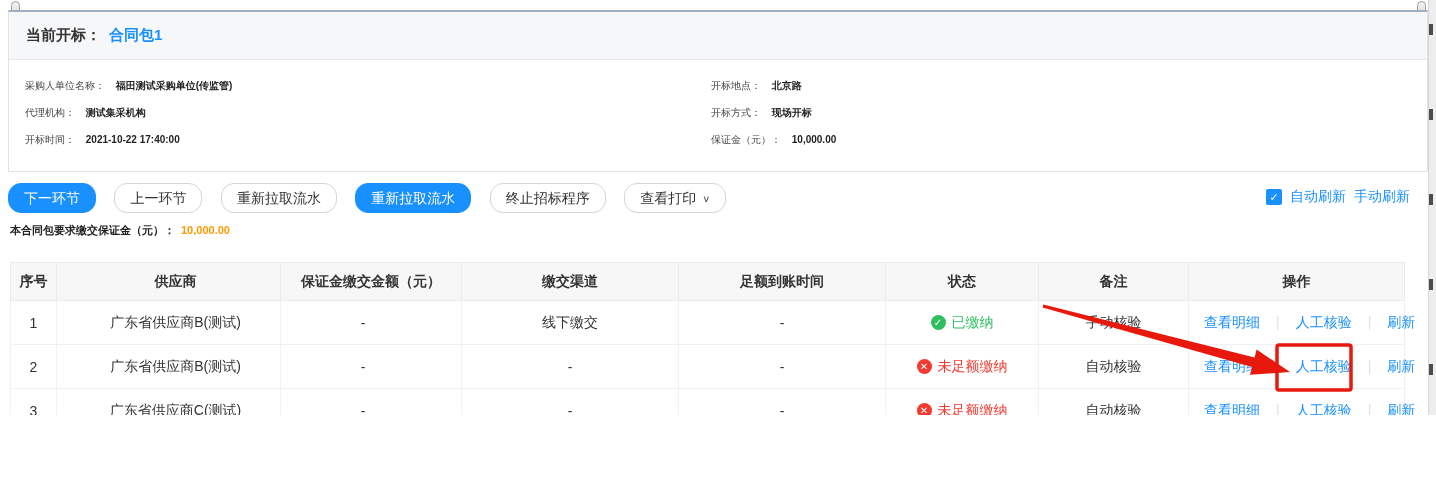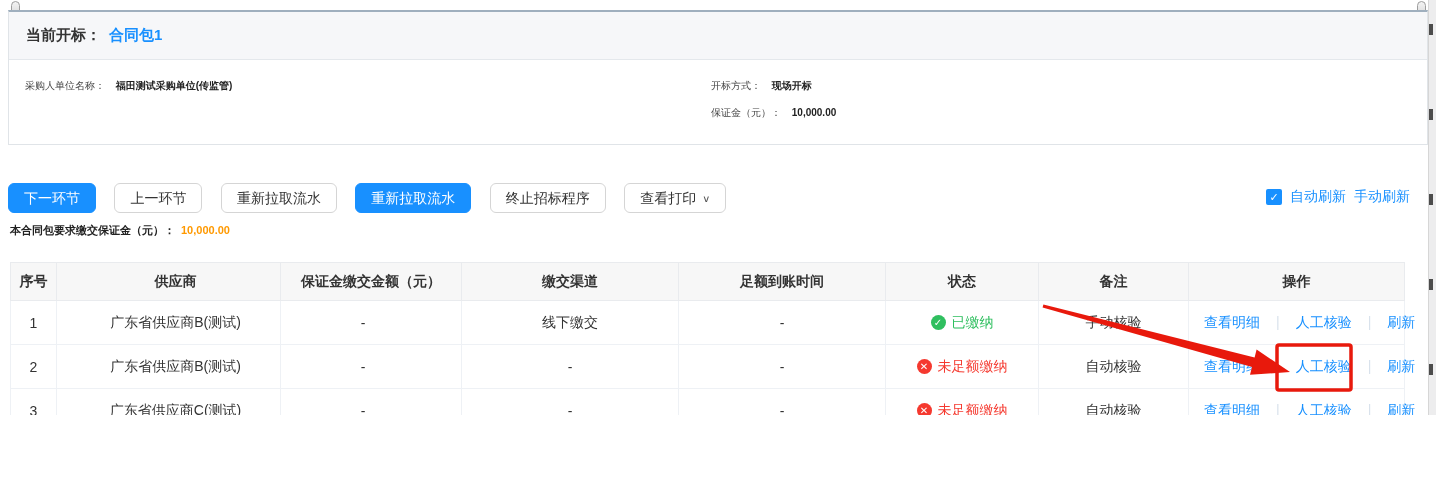--- a/index.html
+++ b/index.html
@@ -26,21 +26,21 @@
   .panel-body { display:flex; padding:12px 0 18px 0; font-size:10px; }
   .col-left  { width:702px; padding-left:16px; }
   .col-right { flex:1; }
   .info-row { line-height:27px; white-space:nowrap; }
   .ilabel { color:#444; margin-right:8px; }
   .ivalue { font-weight:bold; color:#222; }
   
   .toolbar { position:absolute; left:8px; top:183px; width:1420px; height:30px; }
   .btn {
     display:inline-block; height:30px; line-height:28px; padding:0 15px;
-    font-size:14px; border-radius:6px; margin-right:14px; cursor:pointer;
+    font-size:14px; border-radius:13px; margin-right:14px; cursor:pointer;
     vertical-align:top; background:#fff; border:1px solid #d5d5d5; color:#333;
   }
   .btn.primary { background:#1890ff; border-color:#1890ff; color:#fff; }
   .btn .chev { font-size:11px; color:#555; margin-left:6px; display:inline-block; transform:scaleY(.85); }
   .refresh-group {
     position:absolute; right:10px; top:5px; display:flex; align-items:center;
     color:#1890ff; font-size:14px; white-space:nowrap;
   }
   .checkbox {
     width:16px; height:16px; background:#1890ff; border-radius:2px; margin-right:8px;
@@ -101,22 +101,34 @@
         <span class="hlabel">当前开标：</span>
         <span class="hlink">合同包1</span>
       </div>
     </div>
     <div class="panel-body">
       <div class="col-left">
         <div class="info-row">
           <span class="ilabel">采购人单位名称：</span>
           <span class="ivalue">福田测试采购单位(传监管)</span>
         </div>
+        <div class="info-row">
+          <span class="ilabel">代理机构：</span>
+          <span class="ivalue">测试集采机构</span>
+        </div>
+        <div class="info-row">
+          <span class="ilabel">开标时间：</span>
+          <span class="ivalue">2021-10-22 17:40:00</span>
+        </div>
       </div>
       <div class="col-right">
+        <div class="info-row">
+          <span class="ilabel">开标地点：</span>
+          <span class="ivalue">北京路</span>
+        </div>
         <div class="info-row">
           <span class="ilabel">开标方式：</span>
           <span class="ivalue">现场开标</span>
         </div>
         <div class="info-row">
           <span class="ilabel">保证金（元）：</span>
           <span class="ivalue">10,000.00</span>
         </div>
       </div>
     </div>

